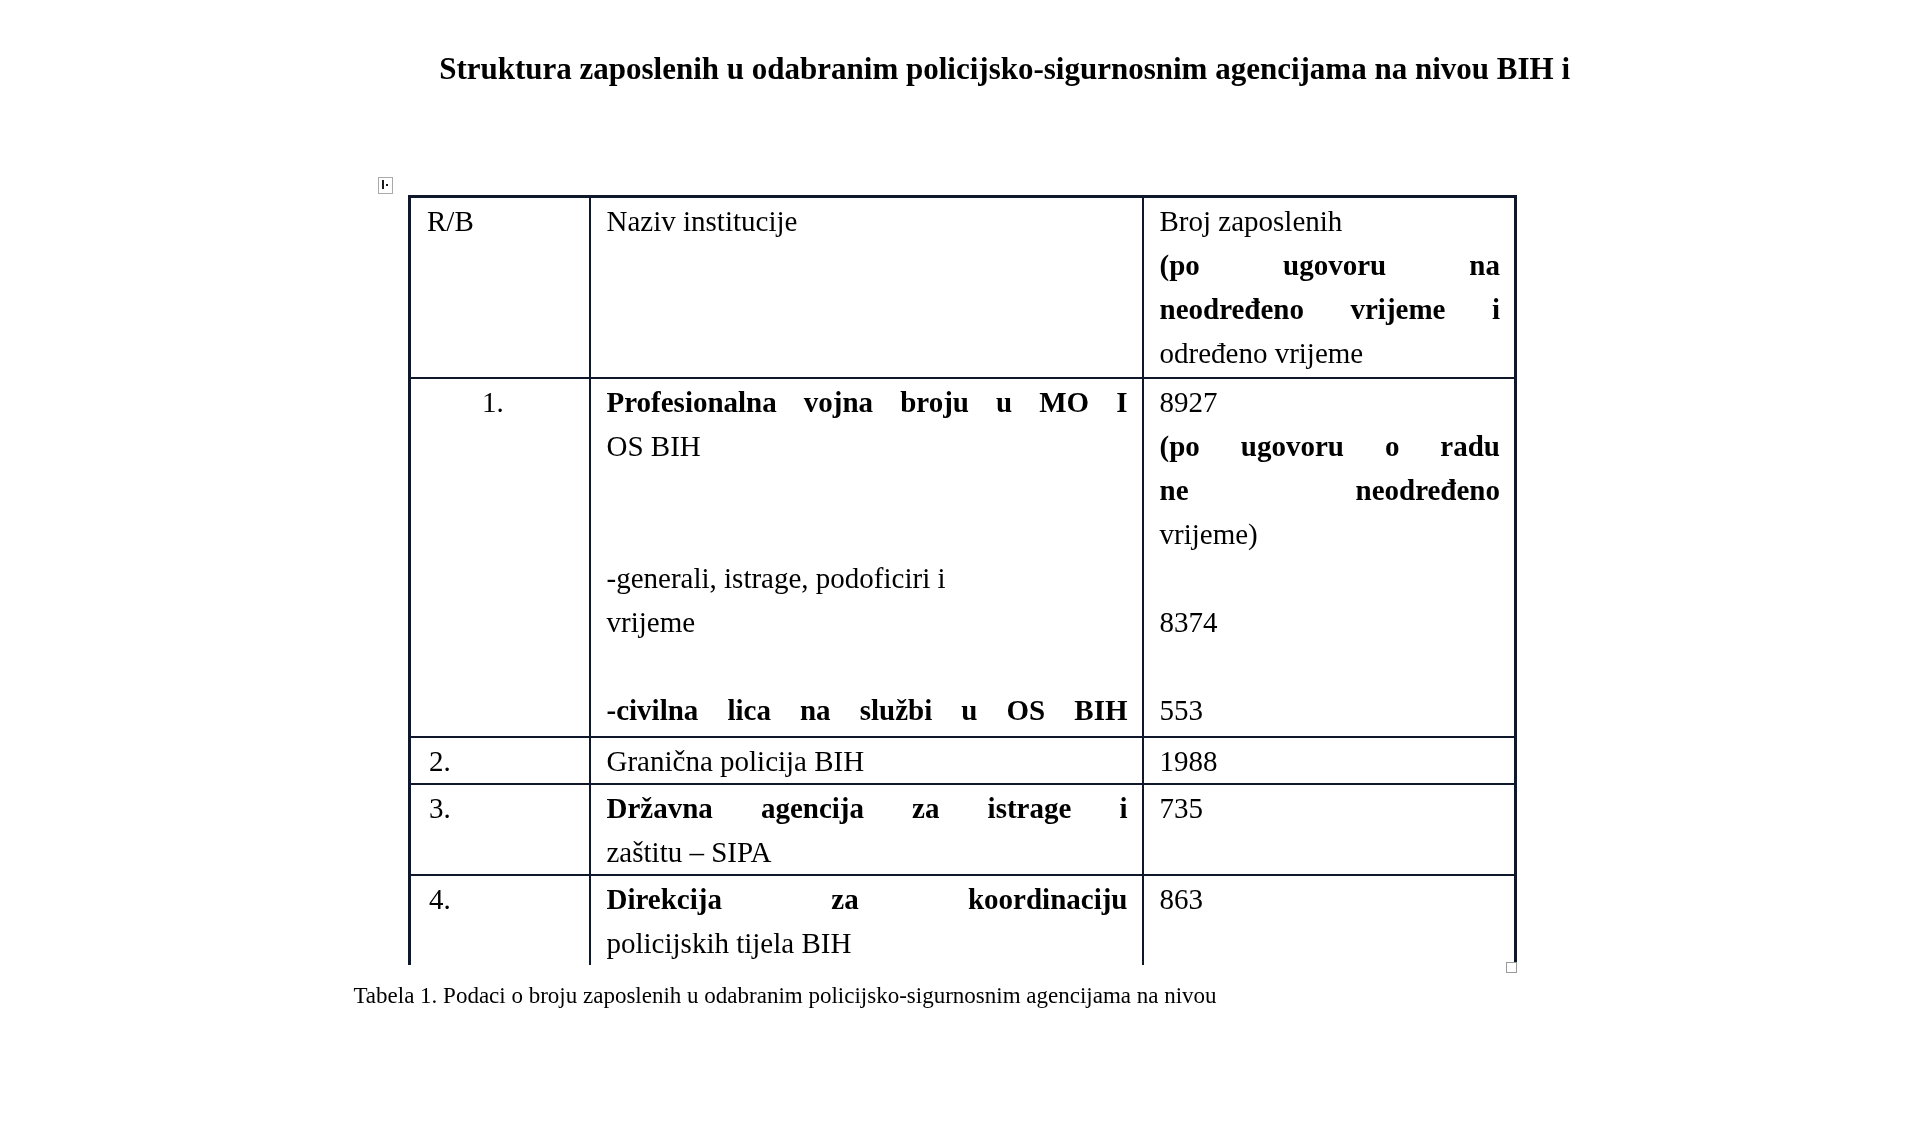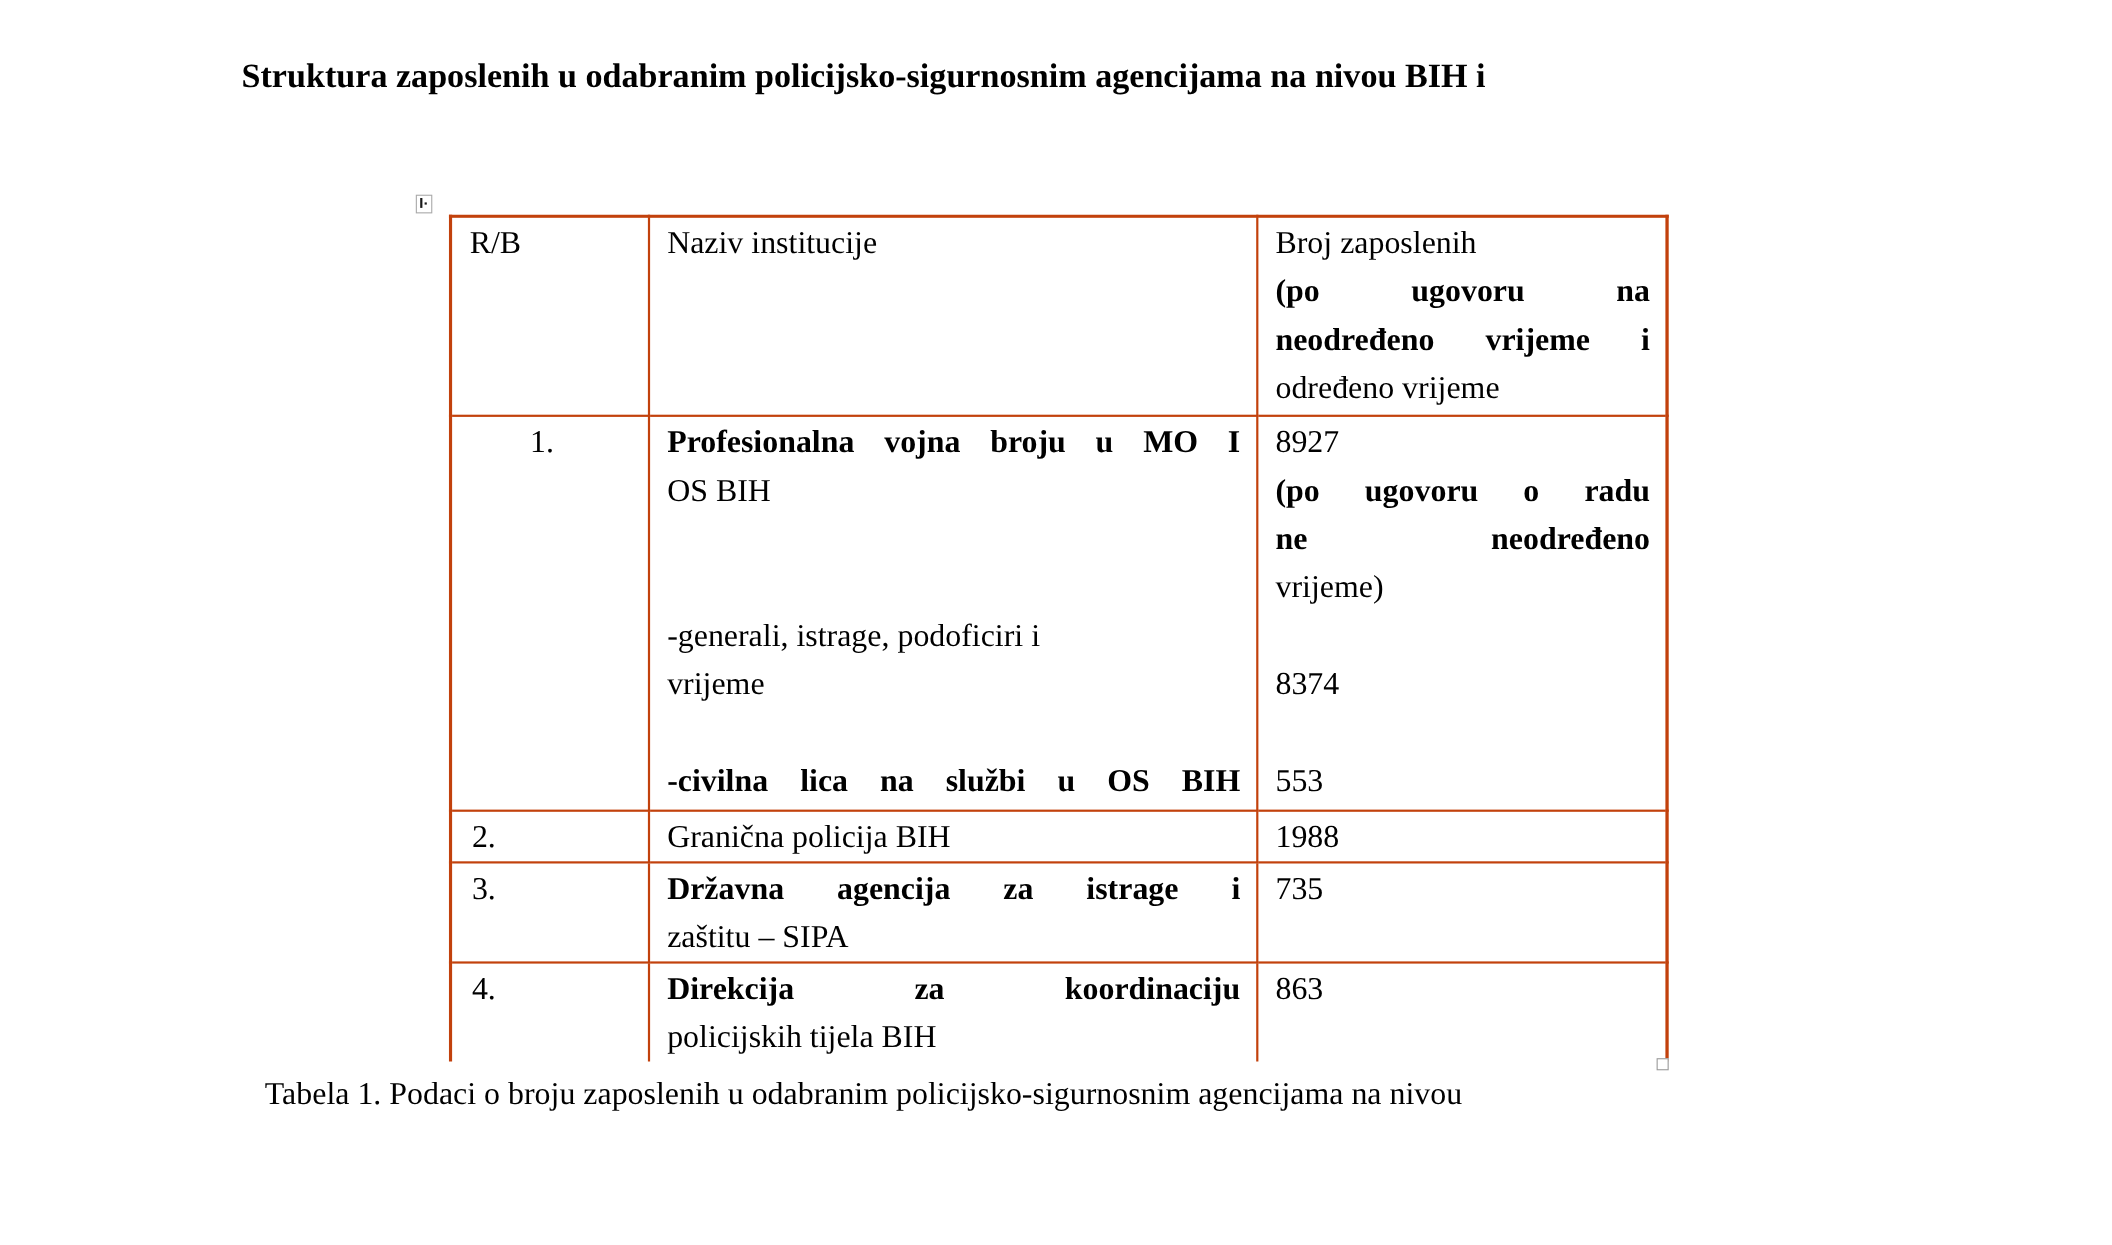--- a/index.html
+++ b/index.html
@@ -2,46 +2,46 @@
 <html><head>
 <meta charset="utf-8">
 <style>
   html, body { margin:0; padding:0; }
   body {
     width:1920px; height:1132px; background:#ffffff; color:#000;
     font-family:"Liberation Serif", serif; position:relative; overflow:hidden;
   }
   .doc-title {
     position:absolute; top:47px; left:0; width:1570px;
-    text-align:center; font-weight:bold; font-size:31px; line-height:44px;
+    text-align:right; font-weight:bold; font-size:31px; line-height:44px;
   }
   .table-wrap {
     position:absolute; left:408px; top:195px; width:1112px; height:770px;
     overflow:hidden;
   }
   table.doc-table {
     border-collapse:collapse; table-layout:fixed; width:1106px;
     font-size:29px;
   }
-  table.doc-table, table.doc-table td { border:2px solid #c2410c; }
+  table.doc-table, table.doc-table td { border:2px solid #0f172a; }
   table.doc-table { border-top-width:3px; border-left-width:3px; border-right-width:3px; }
   td { vertical-align:top; padding:1px 14px 0 16px; }
   tr.hrow  td { height:178px; }
   tr.row-1 td { height:356px; }
   tr.row-2 td { height:42px;  }
   tr.row-3 td { height:87px;  }
   tr.row-4 td { height:130px; }
   .ln { line-height:44px; min-height:44px; white-space:nowrap; }
   .ln.j { text-align:justify; text-align-last:justify; white-space:normal;font-weight:bold; }
   .ln:empty::before { content:"\00a0"; }
   td.num-cell { padding-left:18px; }
   td.num-cell.centered { text-align:center; padding-left:0; }
   .caption {
     position:absolute; top:971px; left:0; width:1570px;
-    text-align:center; font-size:29px; line-height:49px;
+    text-align:center; font-size:23px; line-height:49px;
   }
   .caption sup { font-size:0.62em; vertical-align:super; line-height:0; }
   
   .move-handle {
     position:absolute; left:378px; top:177px; width:13px; height:15px;
     border:1px solid #a9a9a9; background:#fff;
   }
   .move-handle .bar {
     position:absolute; left:3px; top:2px; width:2px; height:9px; background:#1a1a1a;
   }

